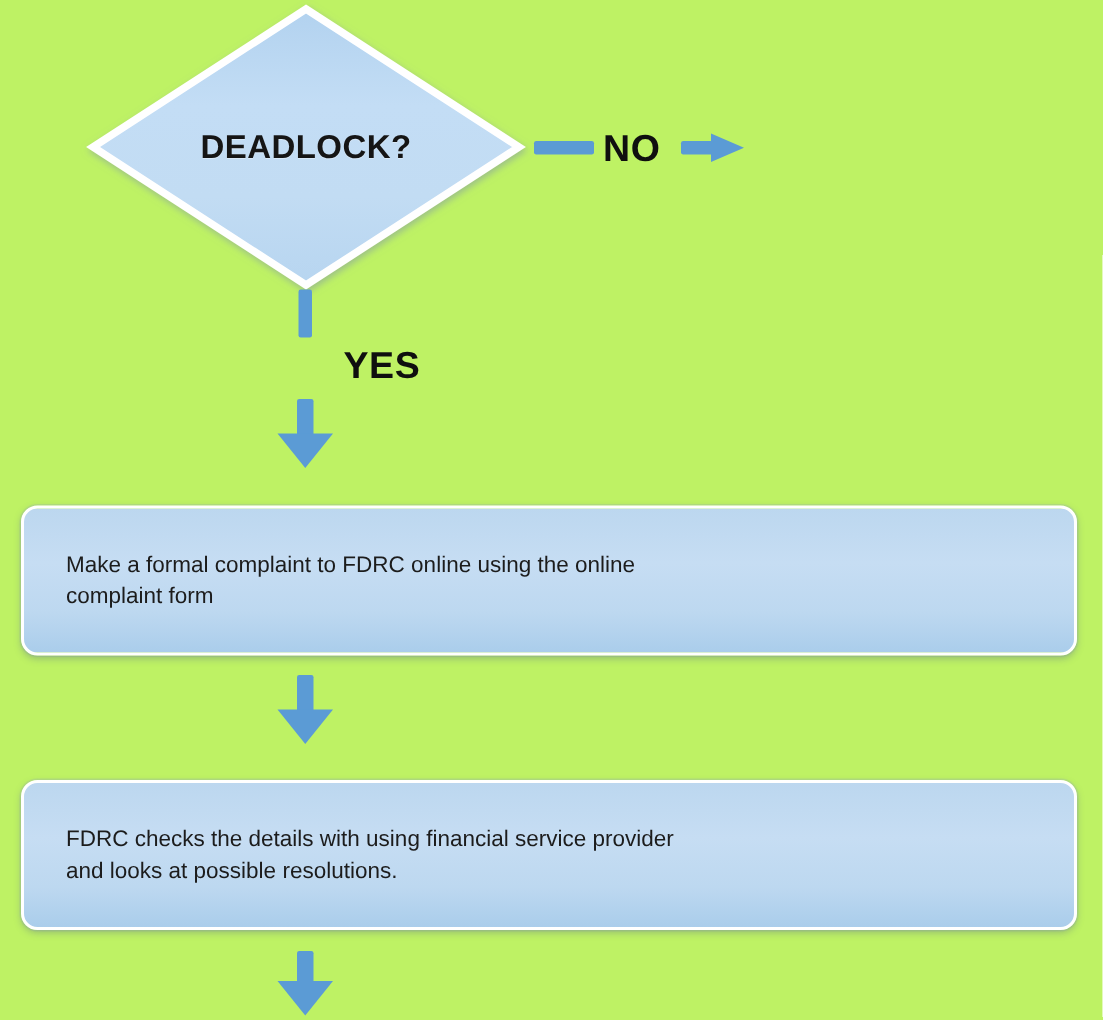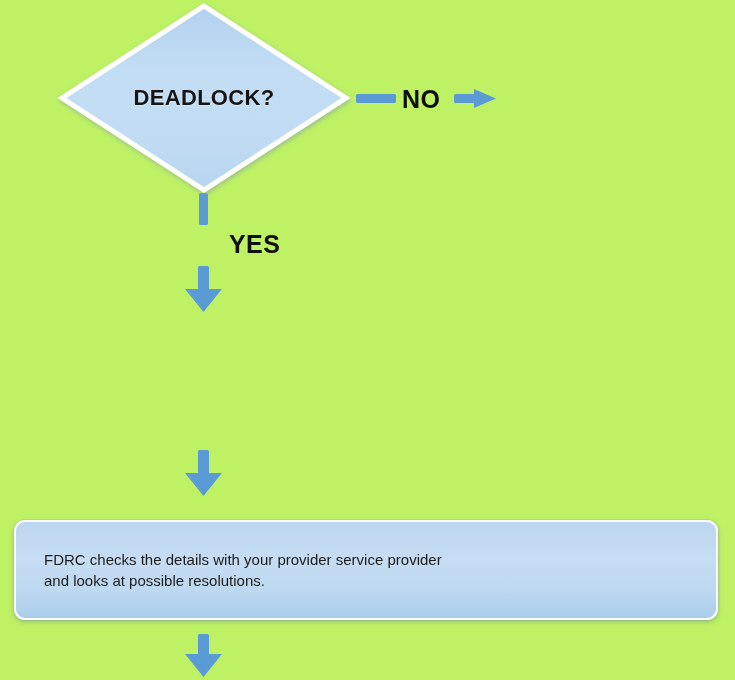--- a/index.html
+++ b/index.html
@@ -151,30 +151,34 @@
 
   <div class="flow-label label-yes">YES</div>
 
   <div class="conn" style="left:181px; top:266px;">
     <svg width="46" height="48" viewBox="0 0 46 48" xmlns="http://www.w3.org/2000/svg">
       <rect x="17" y="0" width="11" height="28" rx="1.5" fill="#5B9BD5"></rect>
       <path d="M4 23 L41 23 L22.5 46 Z" fill="#5B9BD5"></path>
     </svg>
   </div>
 
+  <div class="proc-box proc-box-1">
+    <div class="proc-text">Make a formal complaint to FDRC online using the online
+complaint form</div>
+  </div>
 
   <div class="conn" style="left:181px; top:450px;">
     <svg width="46" height="50" viewBox="0 0 46 50" xmlns="http://www.w3.org/2000/svg">
       <rect x="17" y="0" width="11" height="28" rx="1.5" fill="#5B9BD5"></rect>
       <path d="M4 23 L41 23 L22.5 46 Z" fill="#5B9BD5"></path>
     </svg>
   </div>
 
   <div class="proc-box proc-box-2">
-    <div class="proc-text">FDRC checks the details with your provider service provider
+    <div class="proc-text">FDRC checks the details with using financial service provider
 and looks at possible resolutions.</div>
   </div>
 
   <div class="conn" style="left:181px; top:634px;">
     <svg width="46" height="46" viewBox="0 0 46 46" xmlns="http://www.w3.org/2000/svg">
       <rect x="17" y="0" width="11" height="25" rx="1.5" fill="#5B9BD5"></rect>
       <path d="M4 20 L41 20 L22.5 43 Z" fill="#5B9BD5"></path>
     </svg>
   </div>
 

